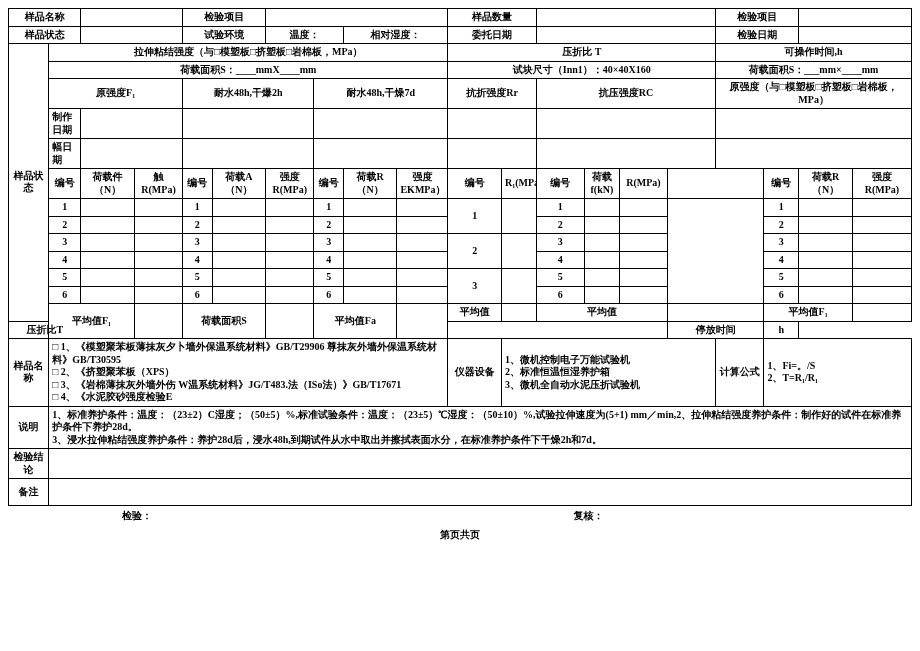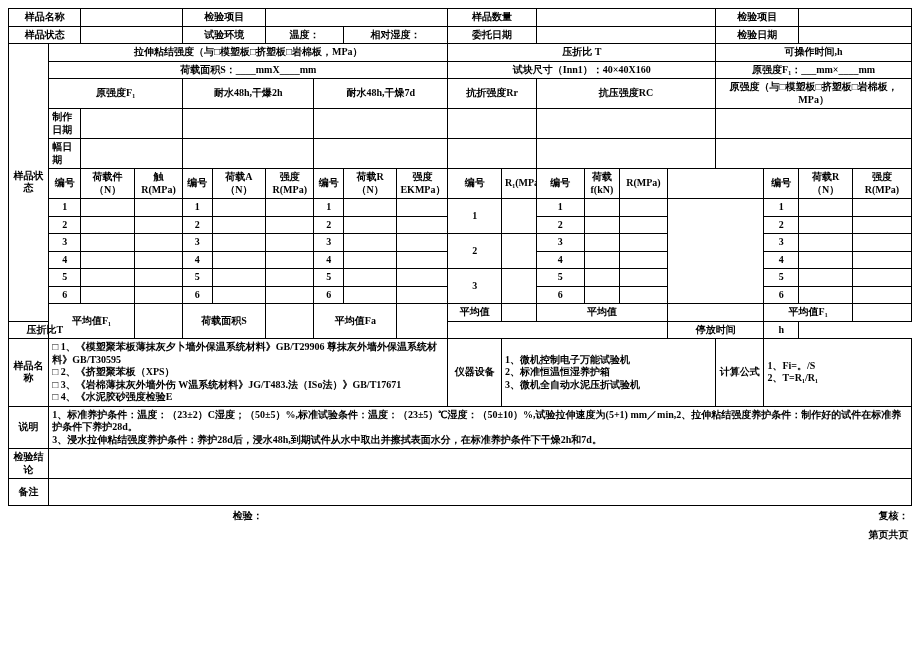--- a/index.html
+++ b/index.html
@@ -18,21 +18,21 @@
   }
   td, th {
     border: 1px solid #000;
     padding: 2px 3px;
     text-align: center;
     vertical-align: middle;
     line-height: 1.25;
     overflow: hidden;
   }
   .left { text-align: left; }
-  .footer-row td { border: none; text-align: right; padding-top: 4px; margin-left: 20px; }
+  .footer-row td { border: none; text-align: center; padding-top: 4px; margin-left: 20px; }
   .page-num { text-align: right; }
 </style>
 </head>
 <body>
 
 <table>
 <colgroup>
   <col style="width:30px">
       <col style="width:24px">
       <col style="width:40px">
@@ -82,21 +82,21 @@
 <tr>
   <td rowspan="13">样品状态</td>
   <td colspan="9">拉伸粘结强度（与□模塑板□挤塑板□岩棉板，MPa）</td>
   <td colspan="6">压折比 T</td>
   <td colspan="4">可操作时间,h</td>
 </tr>
 
 <tr>
   <td colspan="9">荷载面积S：____mmX____mm</td>
   <td colspan="6">试块尺寸（Inn1）：40×40X160</td>
-  <td colspan="4">原强度F₁：___mm×____mm</td>
+  <td colspan="4">荷载面积S：___mm×____mm</td>
 </tr>
 
 <tr>
   <td colspan="3">原强度F₁</td>
   <td colspan="3">耐水48h,干爆2h</td>
   <td colspan="3">耐水48h,干燥7d</td>
   <td colspan="2">抗折强度Rr</td>
   <td colspan="4">抗压强度RC</td>
   <td colspan="4">原强度（与□模塑板□挤塑板□岩棉板，MPa）</td>
 </tr>

